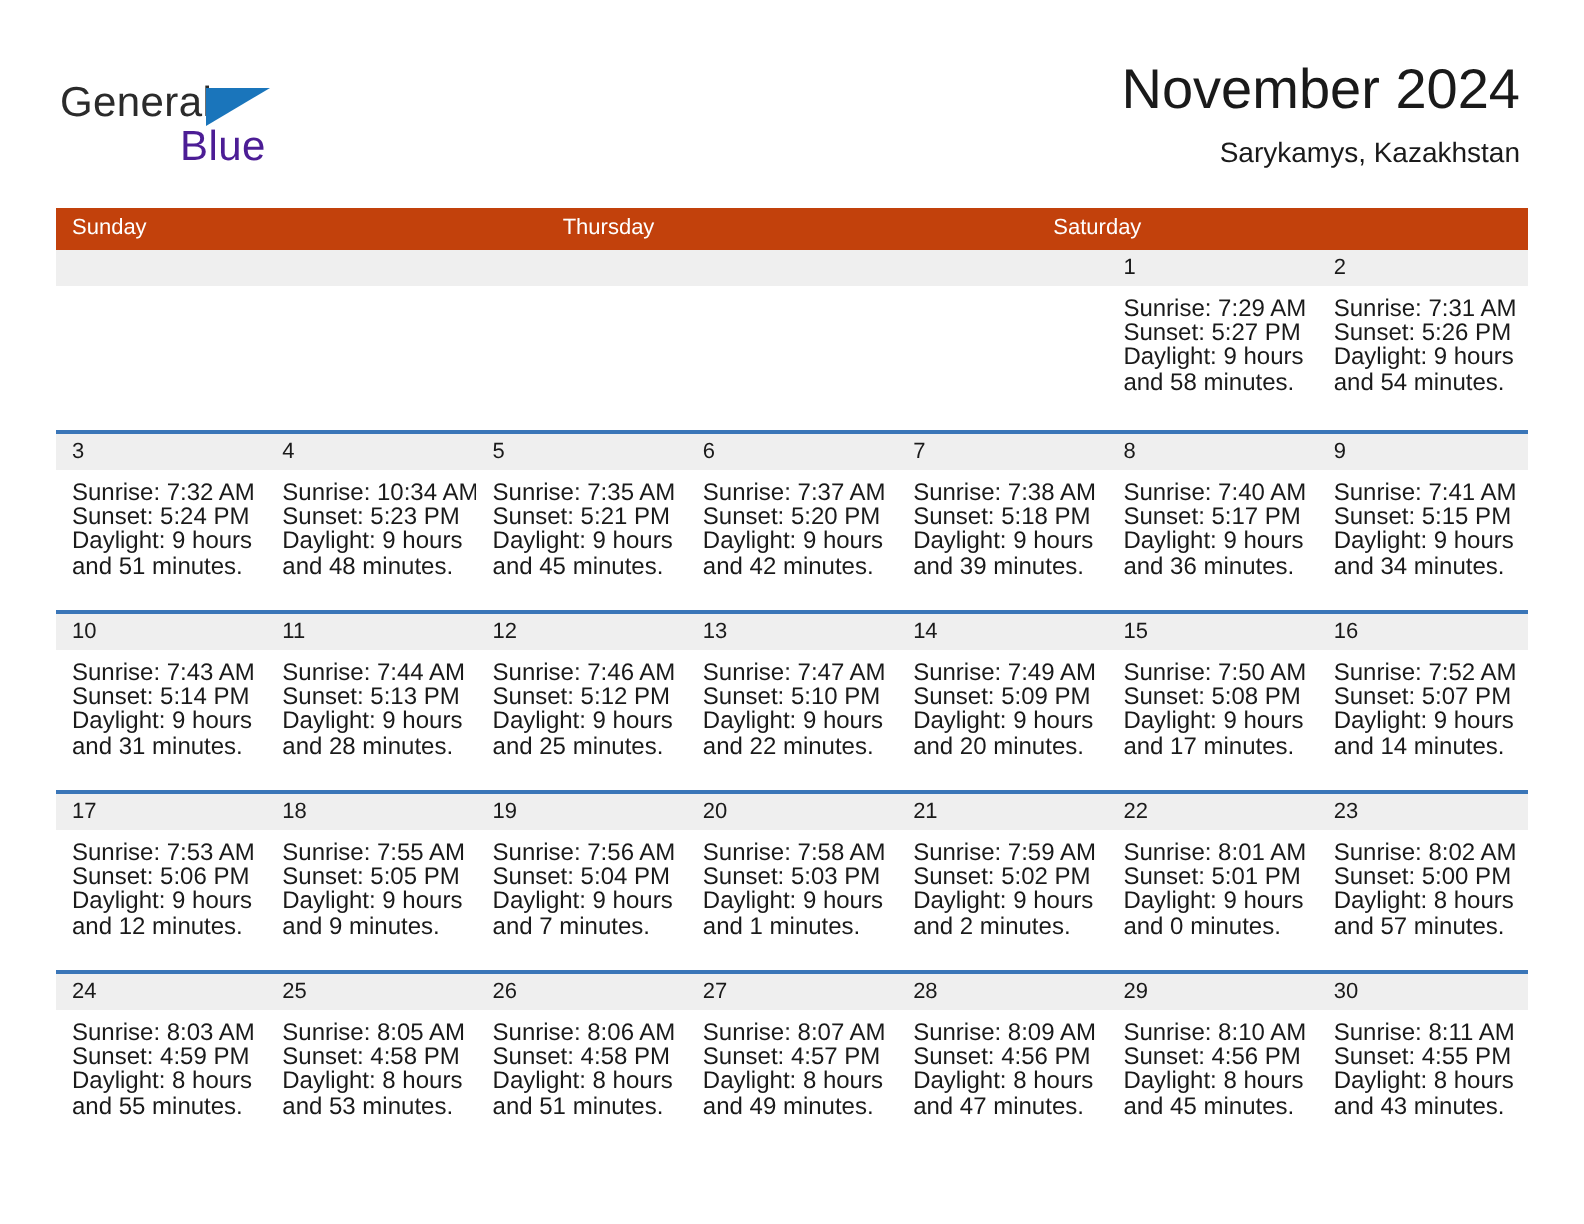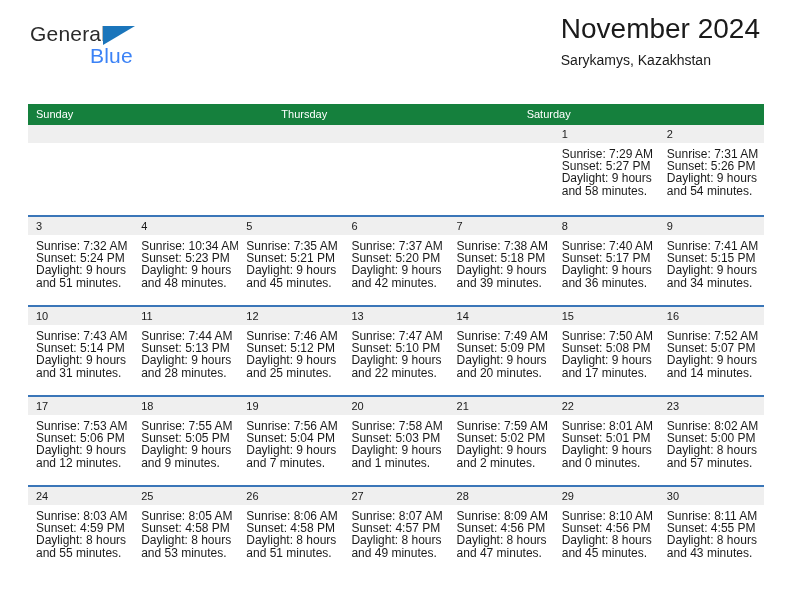--- a/index.html
+++ b/index.html
@@ -25,21 +25,21 @@
   .top {
     position: absolute;
     left: 0;
     top: 0;
     width: 792px;
     height: 104px;
   }
   .brand {
     position: absolute;
     left: 30px;
-    top: 22px;
+    top: 40px;
     width: 220px;
     height: 56px;
   }
   .brand-general {
     position: absolute;
     left: 0;
     top: 0;
     font-size: 21px;
     letter-spacing: 0.2px;
     color: #2b2b2b;
@@ -52,28 +52,29 @@
     width: 0;
     height: 0;
     border-left: 32px solid #1a75bb;
     border-bottom: 19px solid transparent;
   }
   .brand-blue {
     position: absolute;
     left: 60px;
     top: 22px;
     font-size: 21px;
-    color: #3b82f6;
+    color: #4c1d95;
     letter-spacing: 0.2px;
   }
 
   .title-wrap {
     position: absolute;
     right: 32px;
-    top: 12px;
+    top: 28px;
+    text-align: right;
   }
   .cal-title {
     font-size: 28px;
     font-weight: normal;
     color: #1a1a1a;
     line-height: 34px;
     white-space: nowrap;
   }
   .cal-sub {
     margin-top: 6px;
@@ -87,21 +88,21 @@
   .cal {
     position: absolute;
     left: 28px;
     top: 104px;
     width: 736px;
   }
   .dow-row {
     display: flex;
     width: 736px;
     height: 21px;
-    background: #15803d;
+    background: #c2410c;
   }
   .dow {
     flex: 1 1 0;
     box-sizing: border-box;
     padding-left: 8px;
     color: #ffffff;
     font-size: 11px;
     line-height: 21px;
     overflow: hidden;
     white-space: nowrap;

